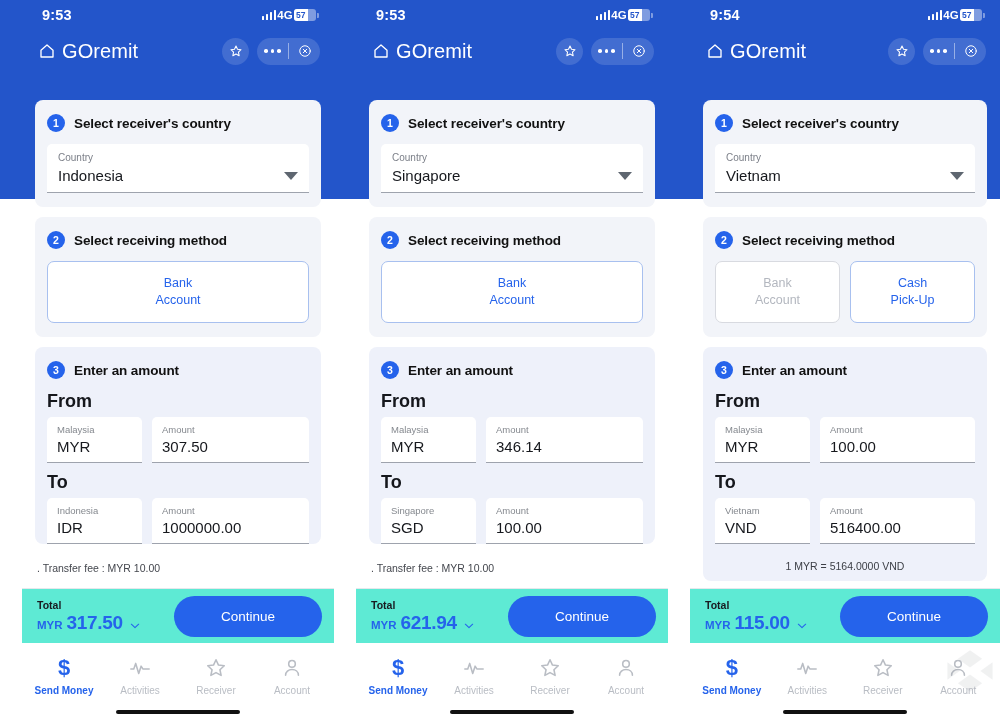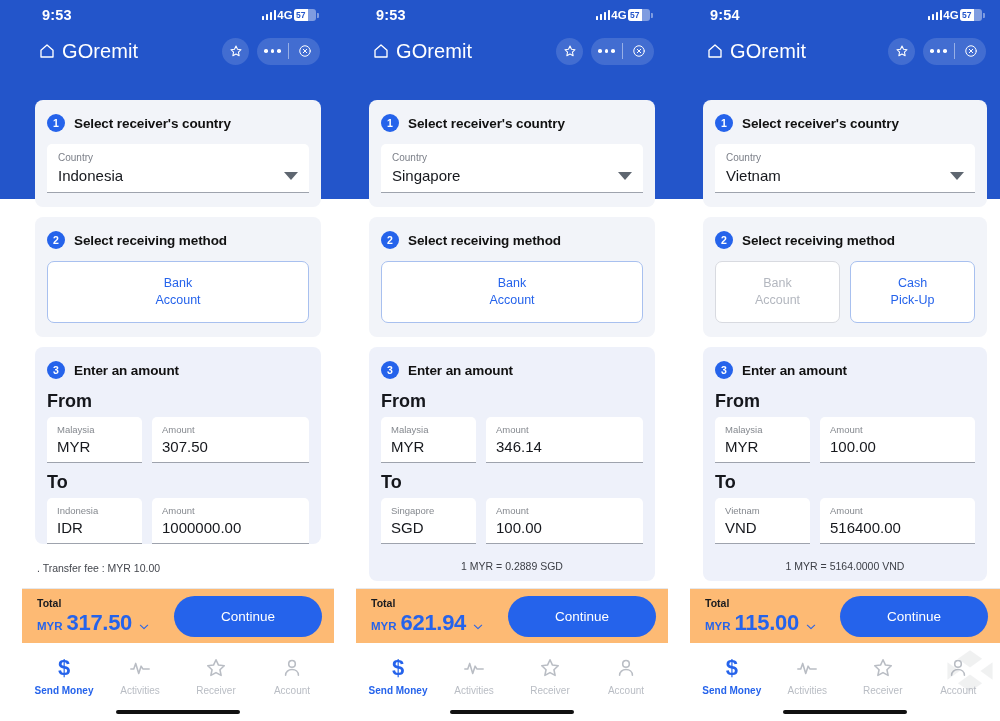--- a/index.html
+++ b/index.html
@@ -183,27 +183,27 @@
     line-height: 16px;
   }
 
   
   .total-bar {
     position: relative; z-index: 3;
     border-top: 1px solid #e6e8ec;
     height: 55px;
     display: flex; align-items: center;
     padding: 0 12px 0 15px;
-    background: #fdba74;
+    background: #5eead4;
   }
   .total-left { display: flex; flex-direction: column; }
   .total-label { font-size: 10.5px; font-weight: bold; color: #181a1f; line-height: 14px; }
   .total-amt-row { display: flex; align-items: baseline; gap: 4px; }
   .total-cur { font-size: 11.5px; font-weight: bold; color: #2563eb; }
-  .total-val { font-size: 22px; font-weight: bold; color: #2563eb; letter-spacing: -.3px; }
+  .total-val { font-size: 19px; font-weight: bold; color: #2563eb; letter-spacing: -.3px; }
   .chev-down {
     width: 10px; height: 6px; margin-left: 3px; align-self: center;
   }
   .continue-btn {
     margin-left: auto;
     width: 148px; height: 41px;
     background: #2563eb;
     border-radius: 21px;
     color: #fff;
     font-size: 13.5px;
@@ -522,21 +522,20 @@
           <div class="amt-cell cur">
             <div class="amt-label">Singapore</div>
             <div class="amt-value">SGD</div>
           </div>
           <div class="amt-cell val">
             <div class="amt-label">Amount</div>
             <div class="amt-value">100.00</div>
           </div>
         </div>
 
-        <div class="rate">1 MYR = 0.2889 SGD</div>
       </div>
 
       <div class="notes" id="notes-1">
           <div class="note">. Transfer fee : MYR 10.00</div>
         </div>
     </div>
 
     <div class="total-bar">
       <div class="total-left">
         <span class="total-label">Total</span>

